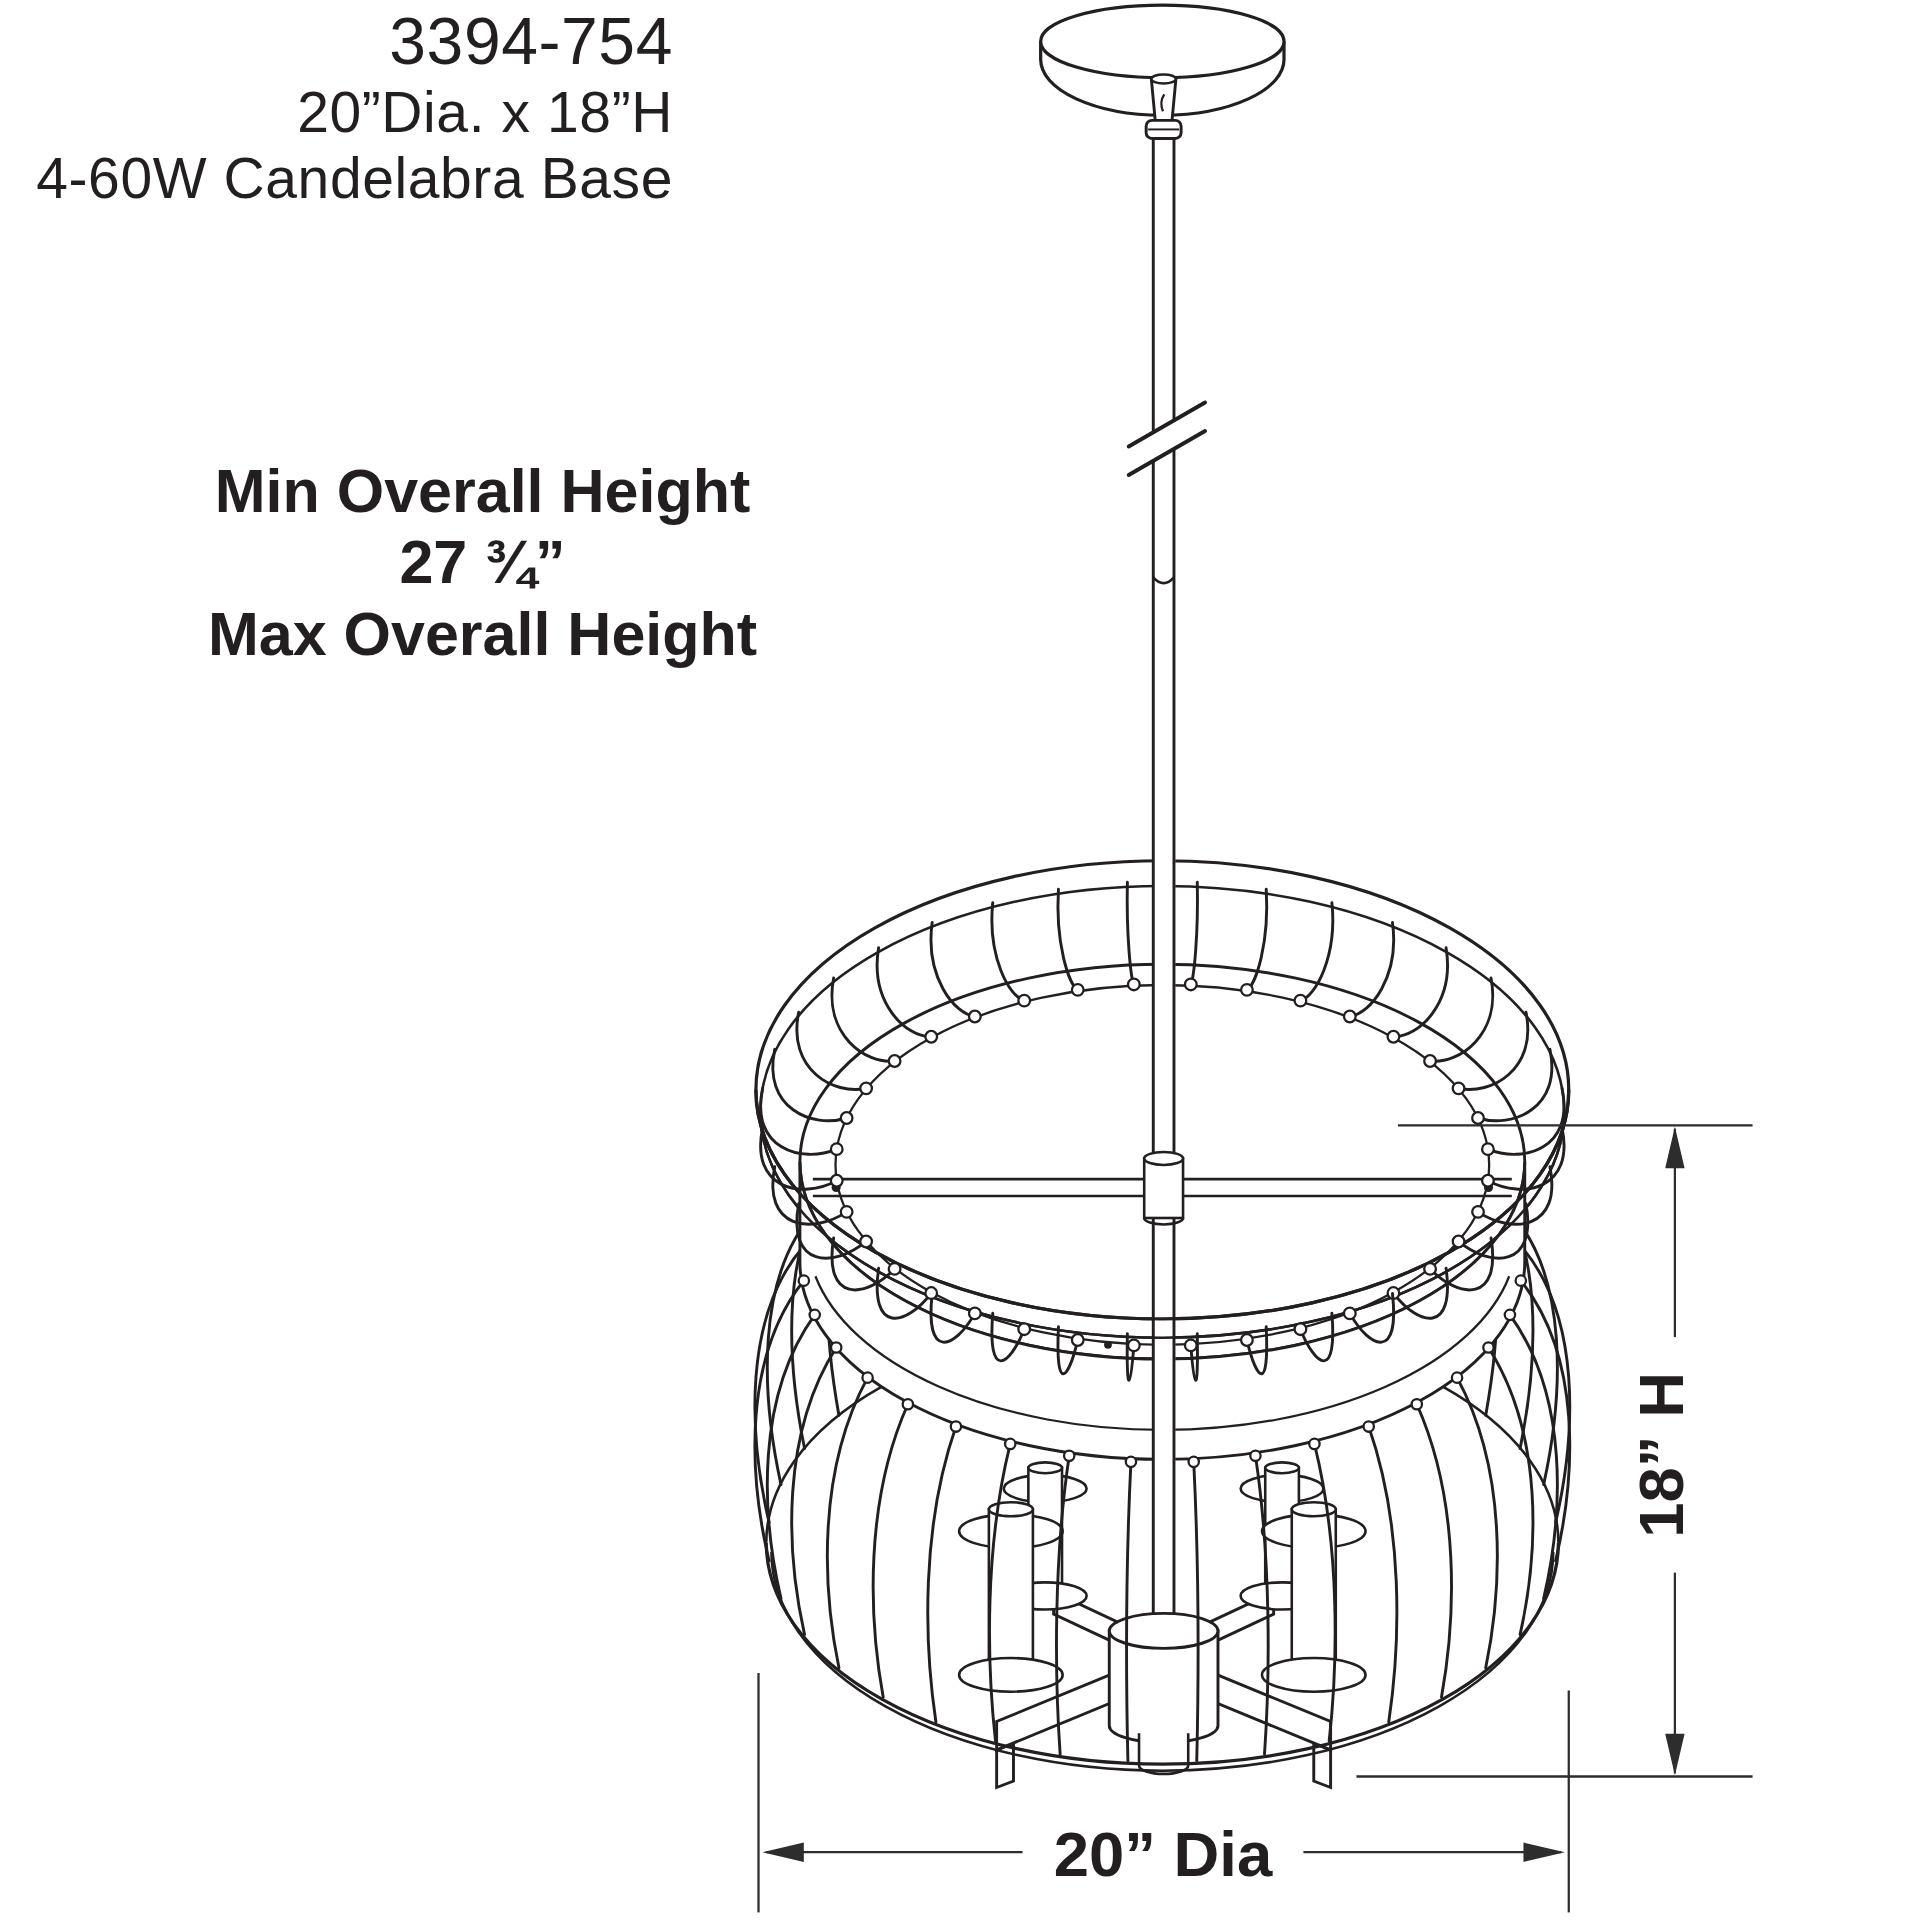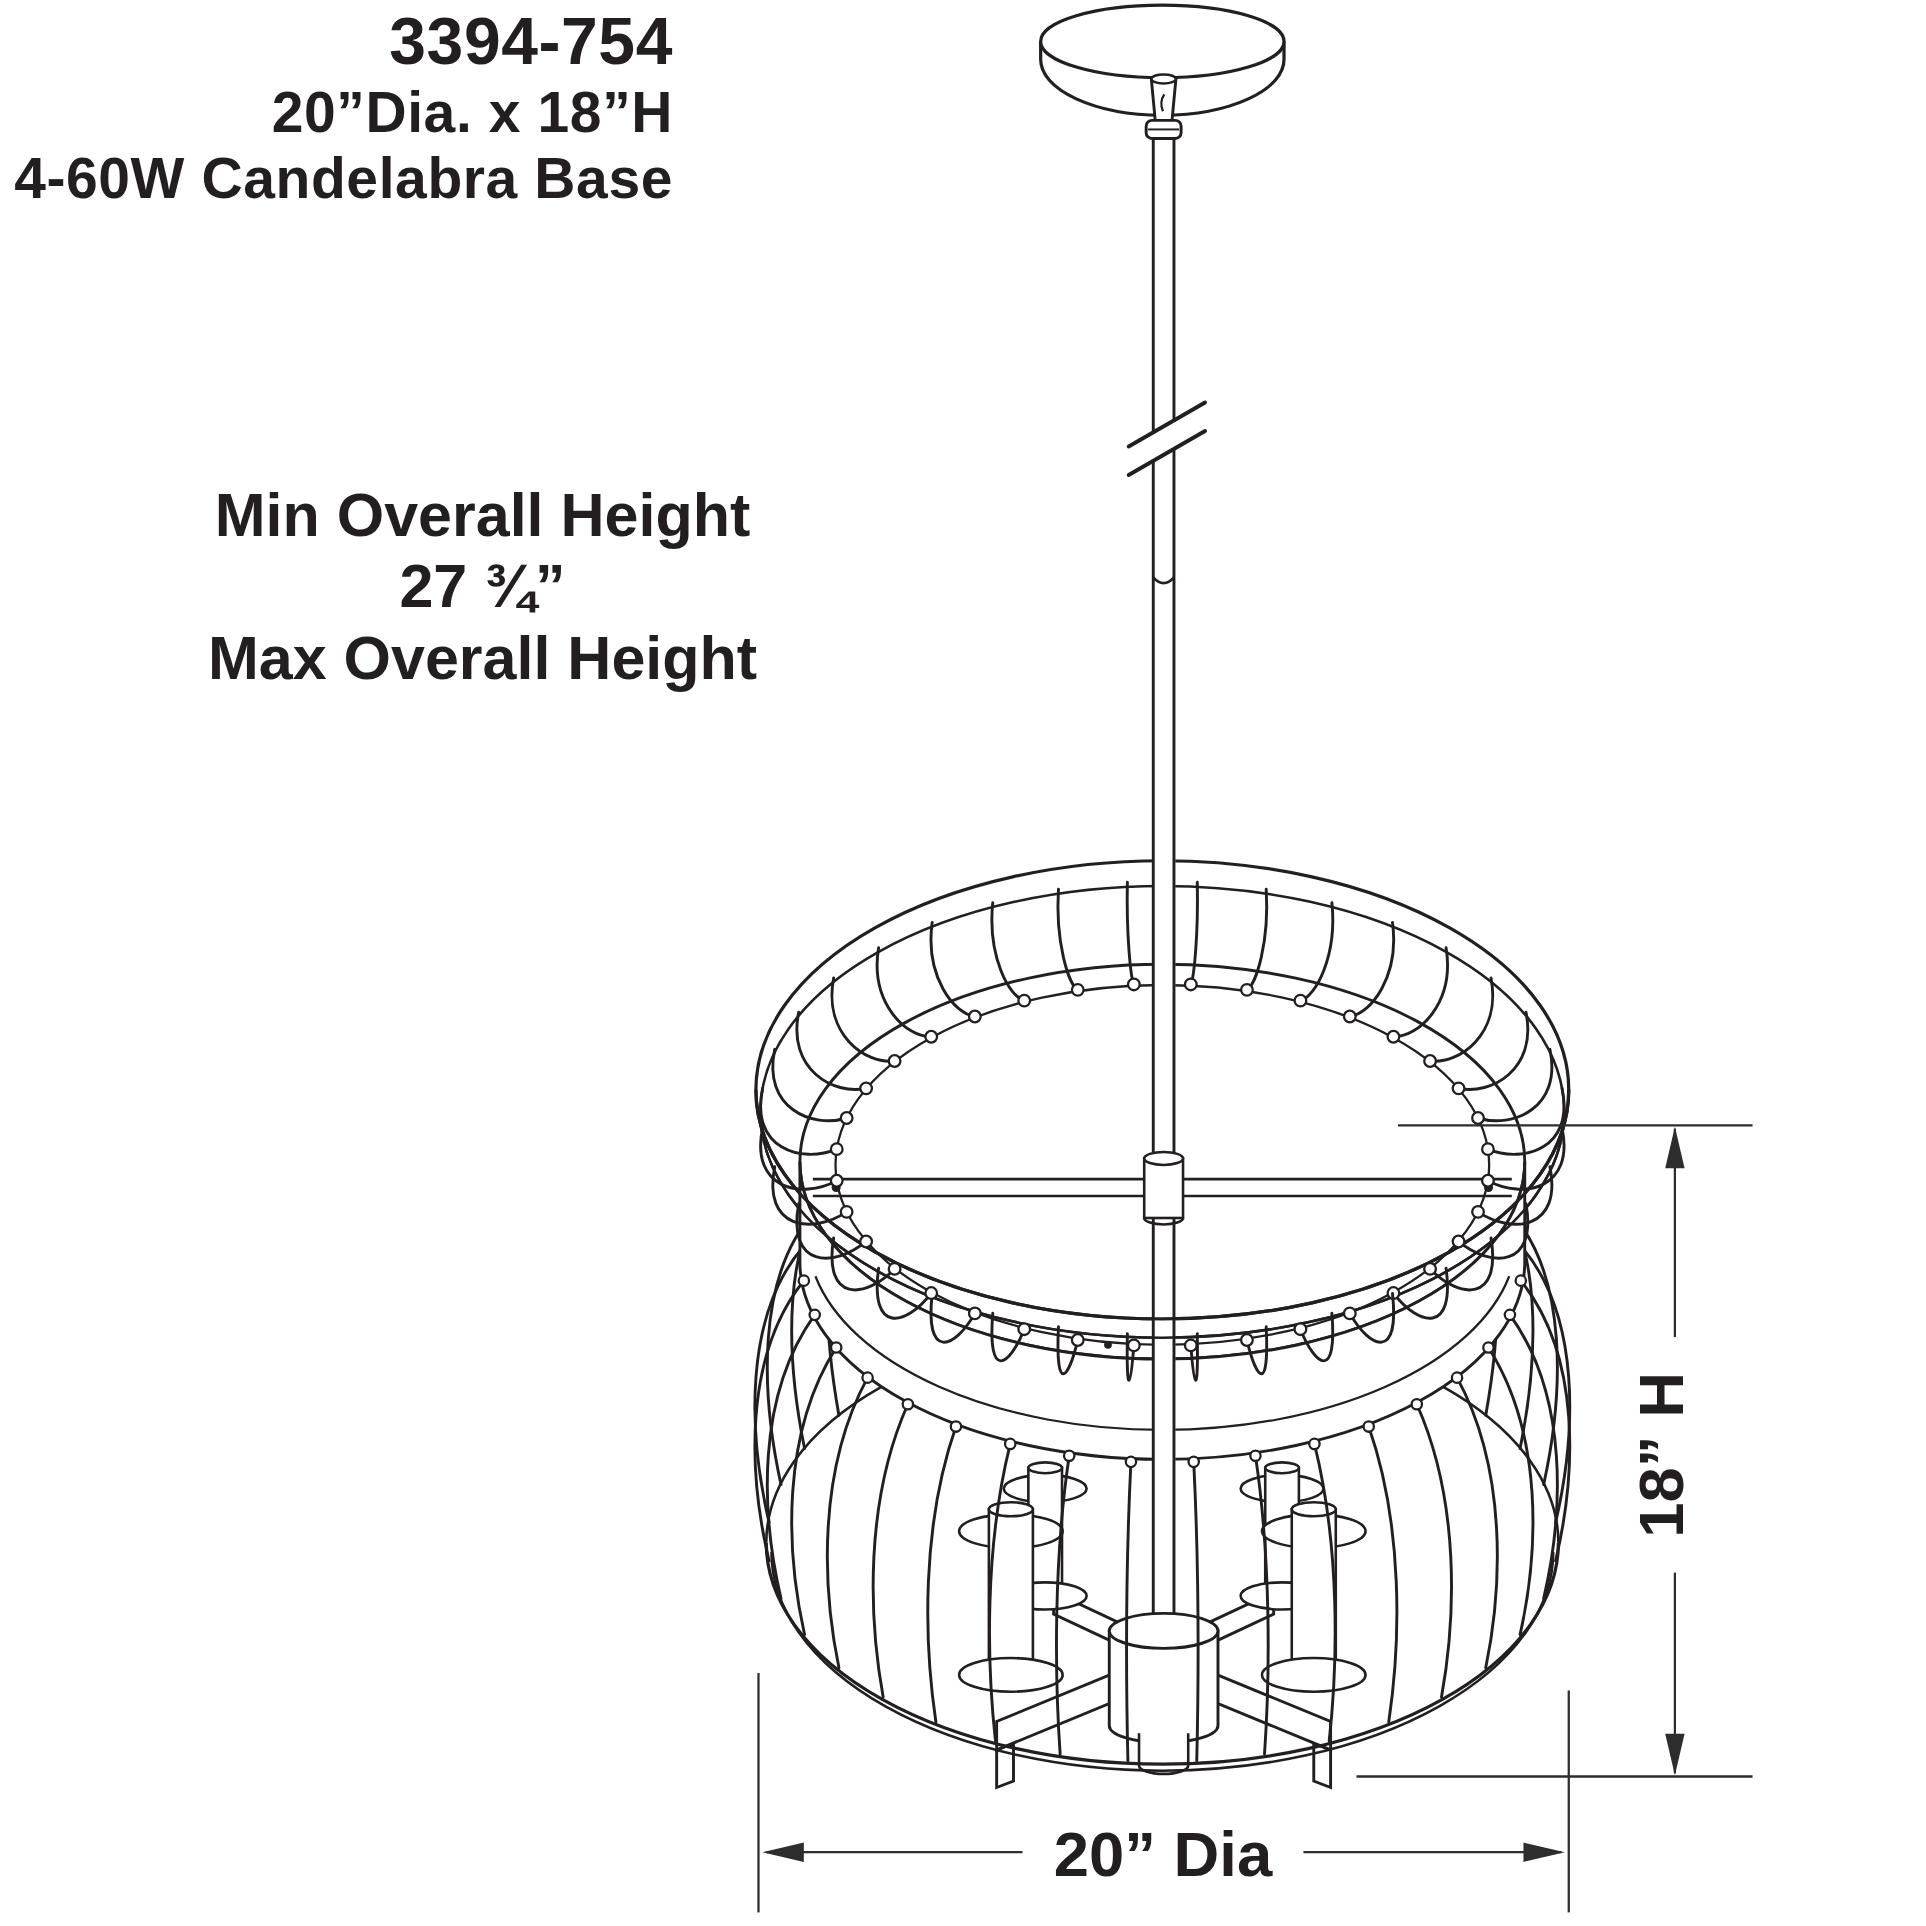--- a/index.html
+++ b/index.html
@@ -12,25 +12,25 @@
   }
   .spec-block{
     position:absolute;
     top:2.6px;
     left:0;
     width:673px;
     text-align:right;
     color:#231f20;
     letter-spacing:0.6px;
   }
-  .spec-line{line-height:1.16; font-size:57px; font-weight:700; white-space:nowrap;}
+  .spec-line{line-height:1.16; font-size:57px; font-weight:400; white-space:nowrap;}
   .spec-line.big{font-size:66px;}
   .height-block{
     position:absolute;
-    top:480px;
+    top:456px;
     left:149px;
     width:667px;
     text-align:center;
     color:#231f20;
     font-weight:bold;
   }
   .height-line{font-size:61px; line-height:1.17; white-space:nowrap;}
   svg.figure{position:absolute; top:0; left:0;}
   svg text{font-family:"Liberation Sans", sans-serif; font-weight:bold;}
 </style>

